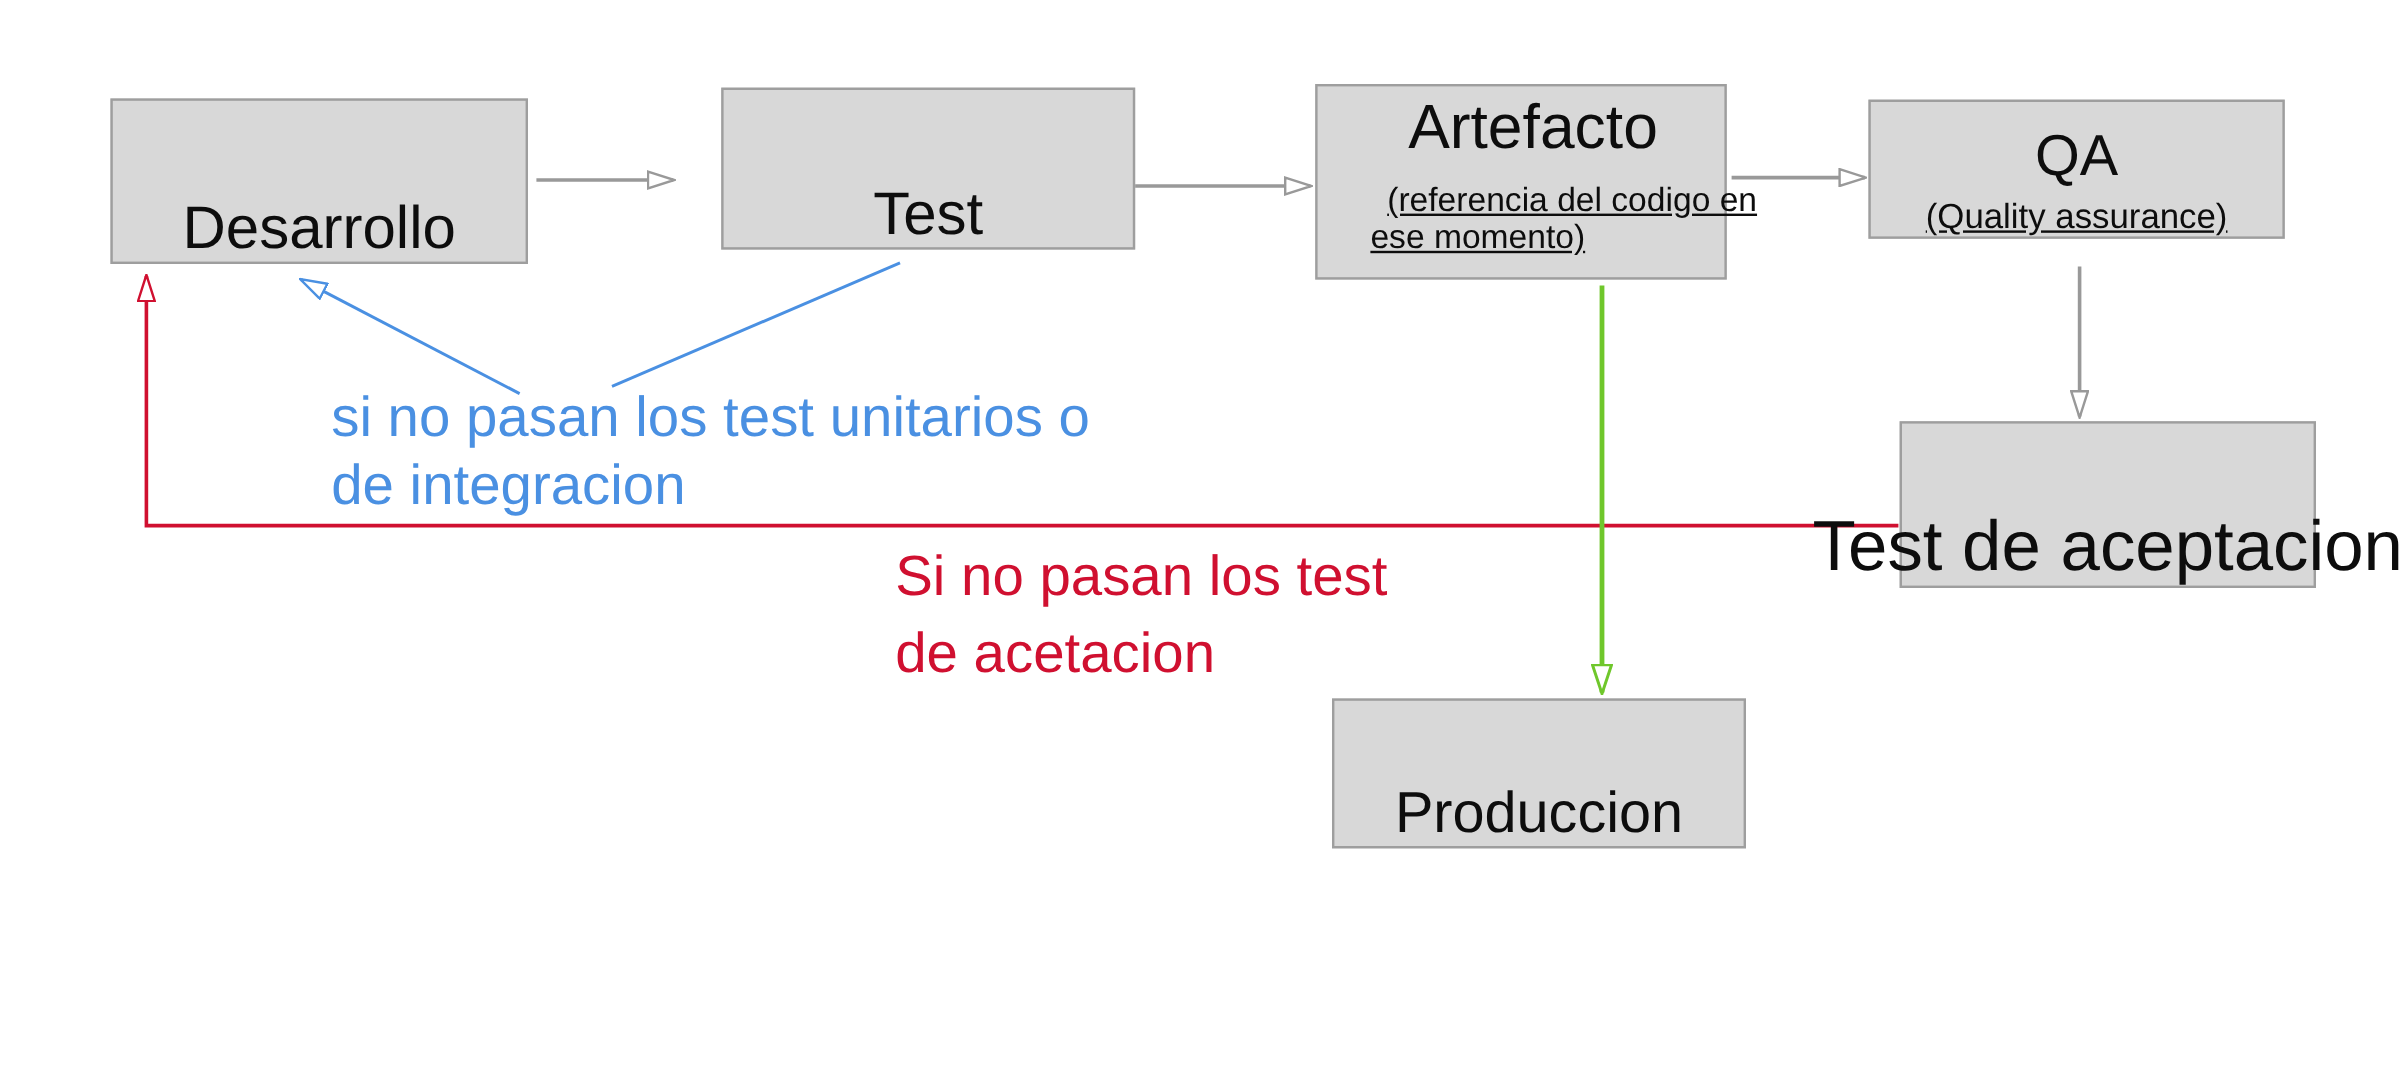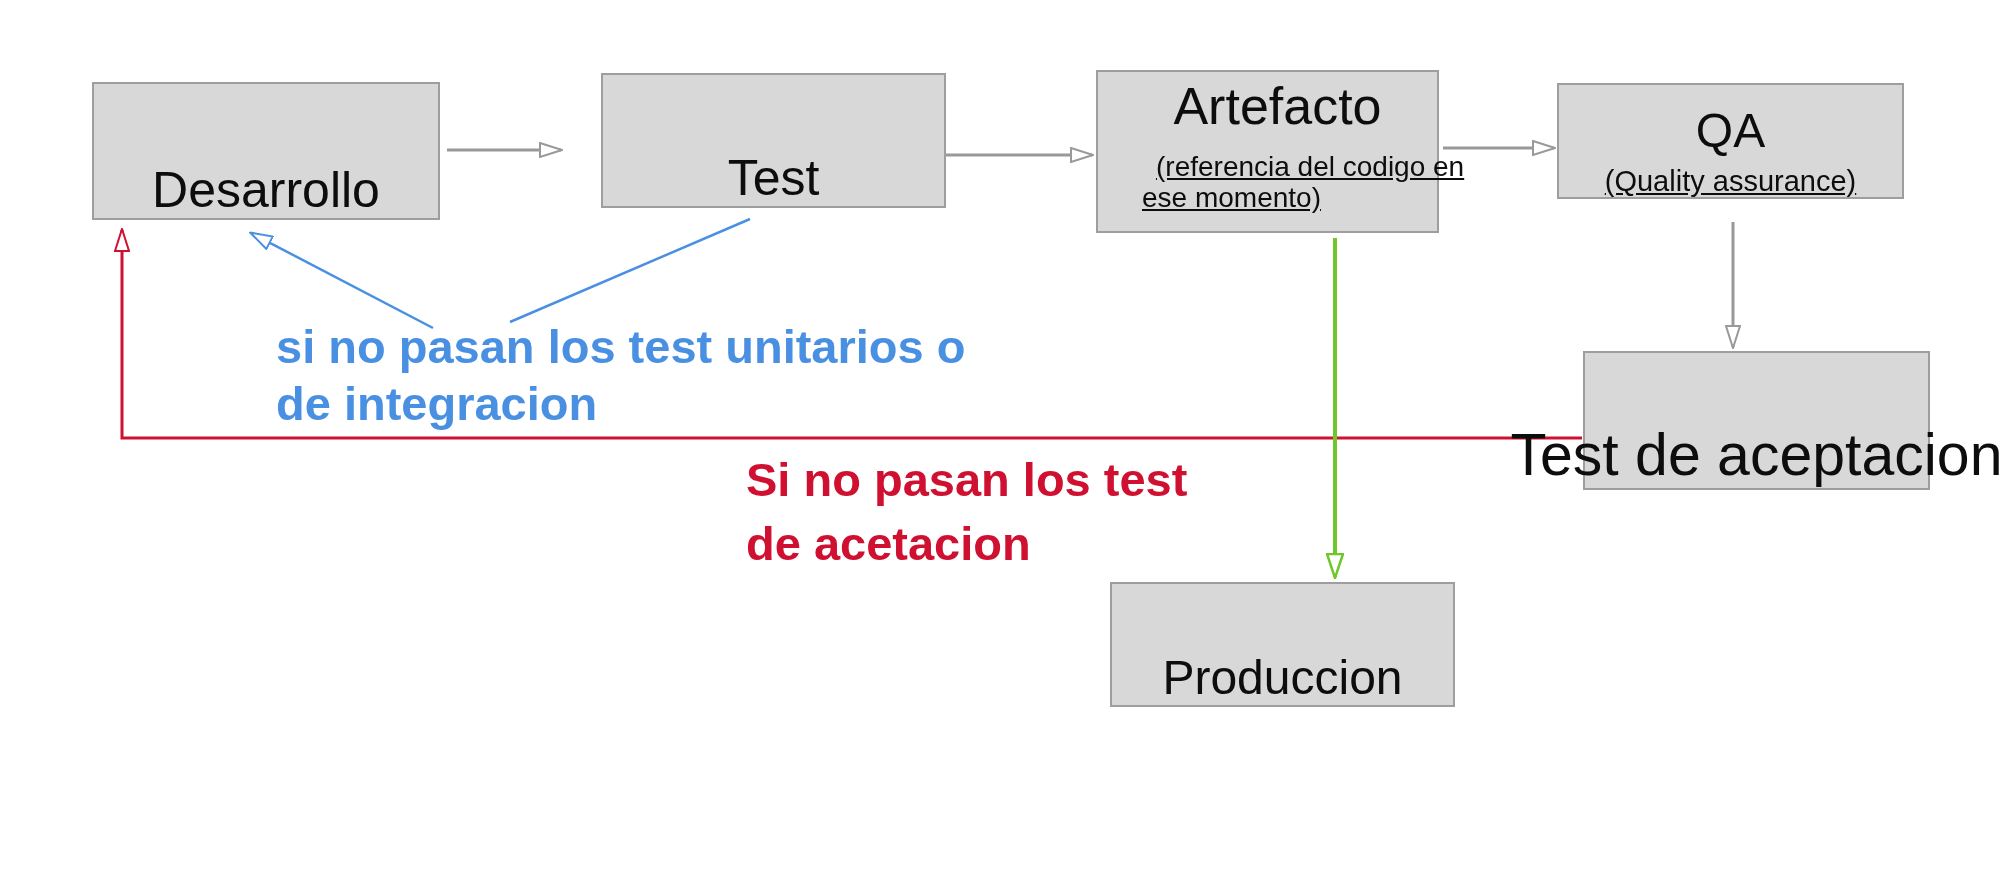--- a/index.html
+++ b/index.html
@@ -67,21 +67,20 @@
   #node-artefacto .sub-line2  { padding-left: 24px; }
   #node-qa .node-label        { font-size: 48px; }
   #node-qa .node-sublabel     { margin-top: 8px; font-size: 29px; }
   #node-test-aceptacion .node-label { font-size: 59px; }
   #node-produccion .node-label      { font-size: 48px; }
 
   .annotation {
     position: absolute;
     white-space: nowrap;
     font-size: 47px;
-    font-weight: bold;
   }
   #annotation-blue {
     left: 276px; top: 318px;
     line-height: 57px;
     color: var(--arrow-blue, #4a90e2);
   }
   #annotation-red {
     left: 746px; top: 448px;
     line-height: 64px;
     color: var(--arrow-red, #d01030);

